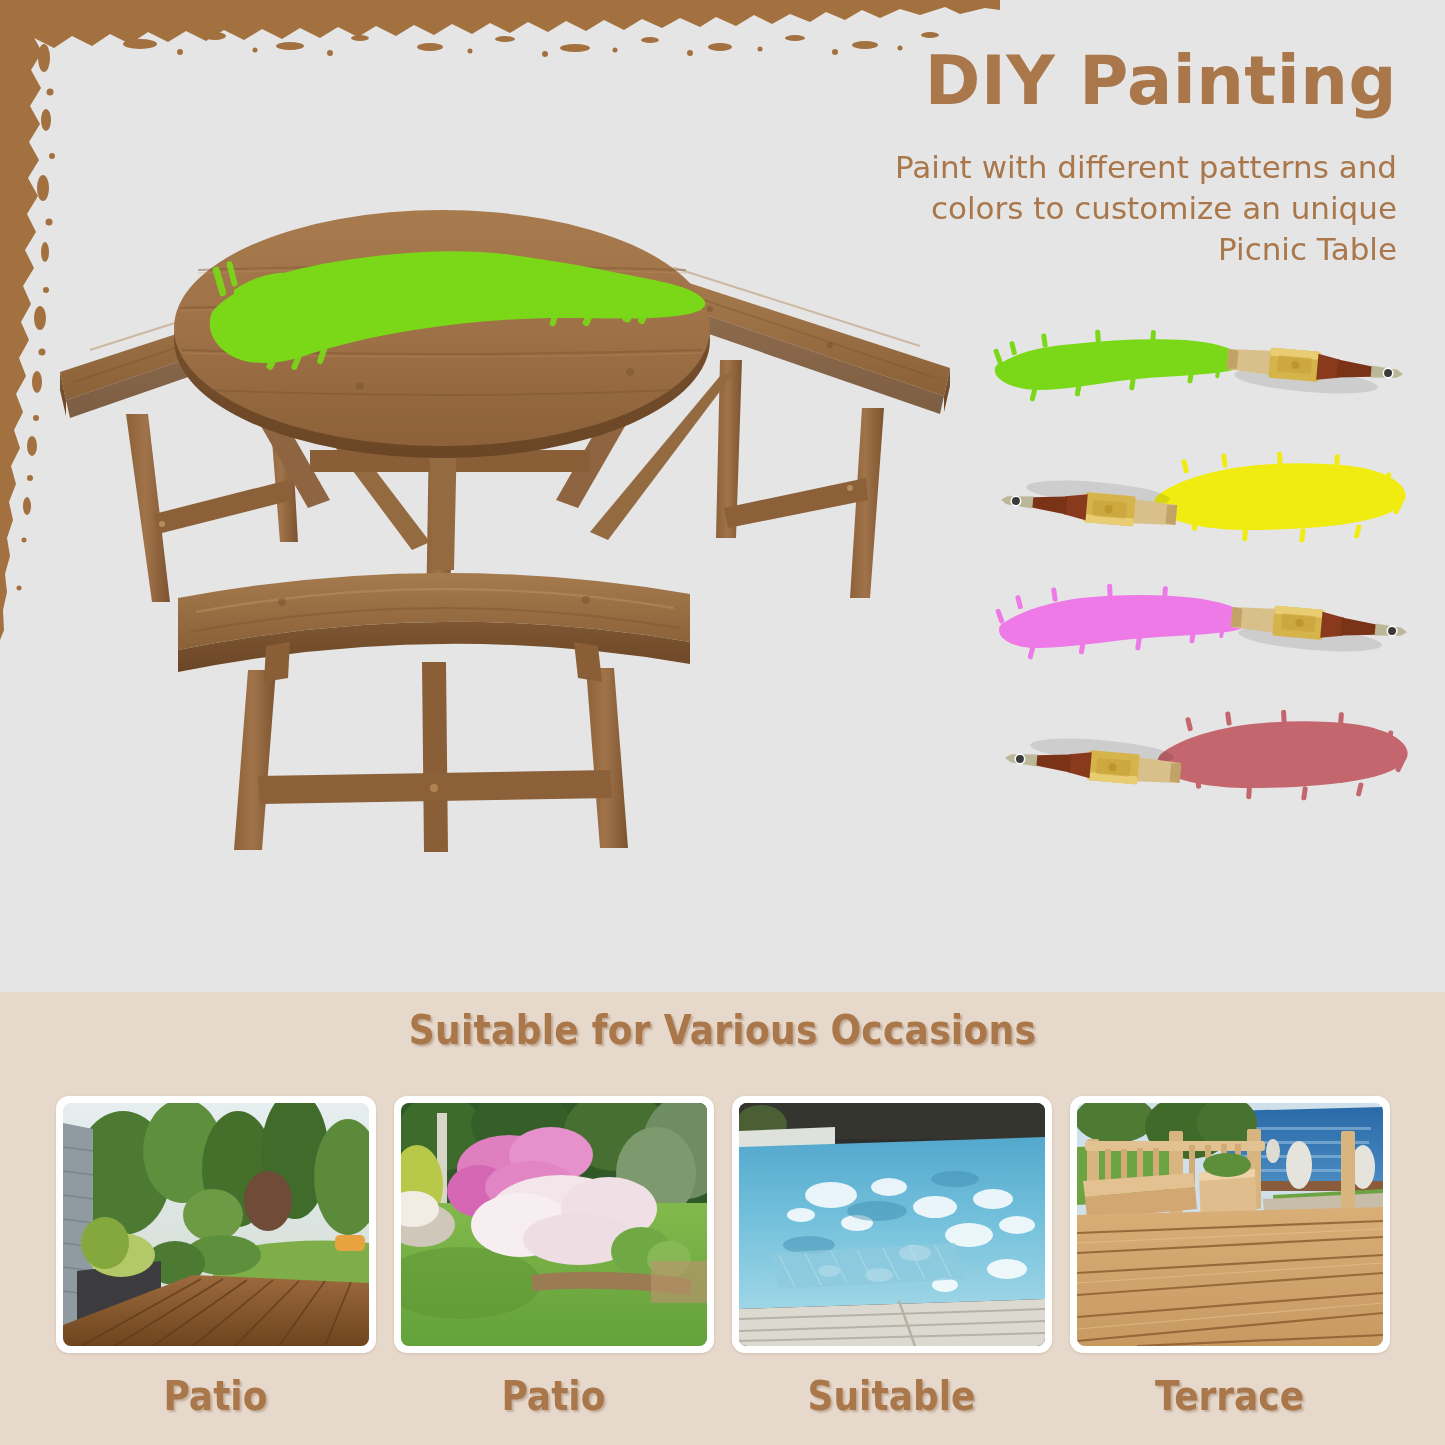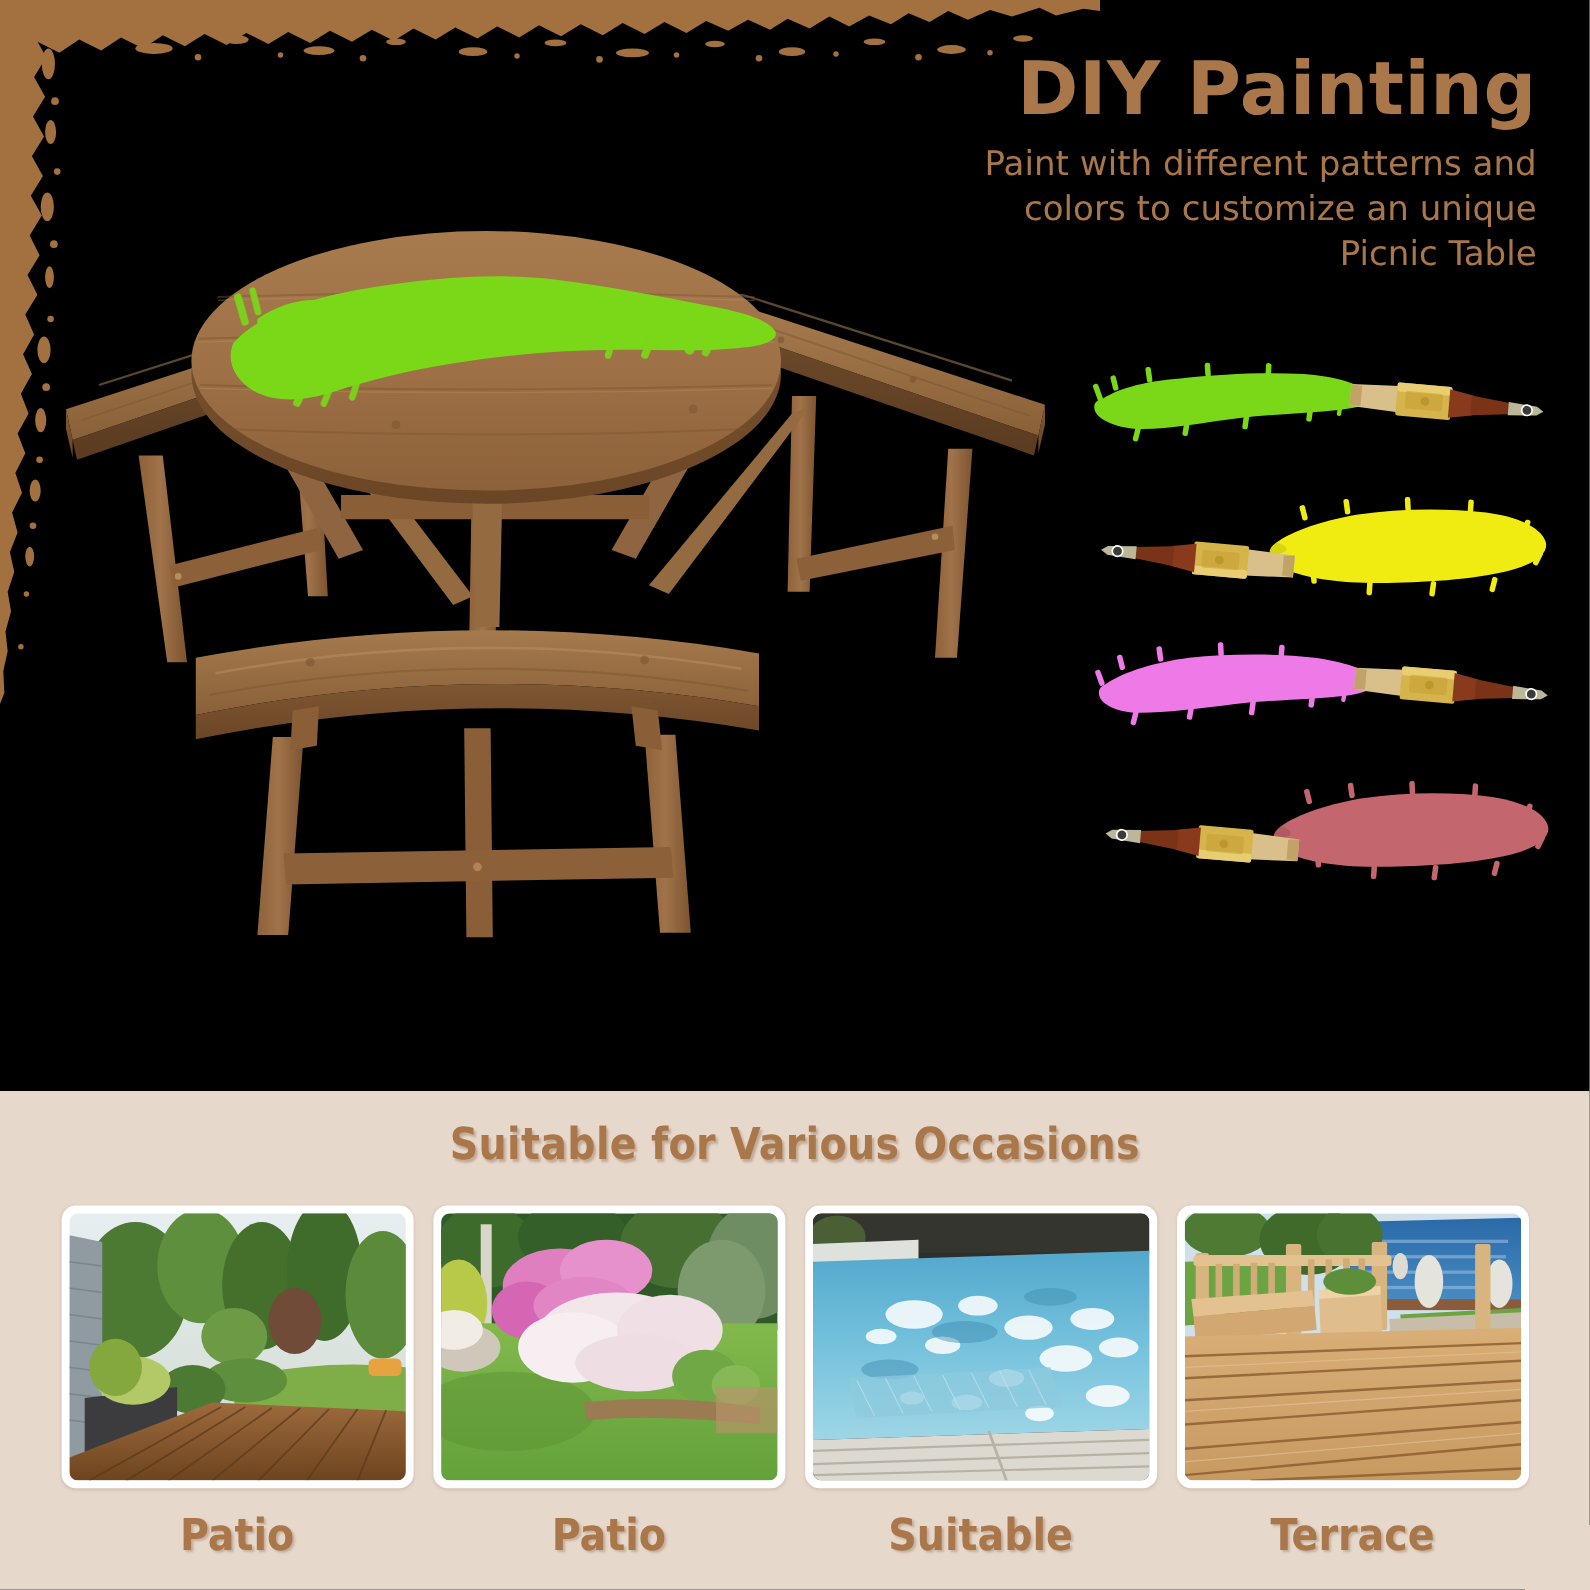--- a/index.html
+++ b/index.html
@@ -7,21 +7,21 @@
   body {
     font-family:"Liberation Sans", sans-serif;
     background:#ffffff;
     overflow:hidden;
     position:relative;
   }
 
   
   #top-panel {
     position:absolute; left:0; top:0; width:1445px; height:992px;
-    background:#000000; overflow:hidden;
+    background:#e5e5e5; overflow:hidden;
   }
 
   
   .grunge { position:absolute; pointer-events:none; }
   #grunge-top {
     left:0; top:0; width:1000px; height:62px;
   }
   #grunge-left {
     left:0; top:0; width:62px; height:640px;
   }
@@ -29,21 +29,21 @@
   
   #headline-block {
     position:absolute; right:48px; top:46px; width:560px; text-align:right;
   }
   #title {
     font-size:67px; font-weight:bold; color:#a9774a;
     letter-spacing:0.5px; line-height:1.06;
     font-family:"DejaVu Sans", sans-serif;
   }
   #subtitle {
-    margin-top:12px; font-size:31px; color:#a9774a;
+    margin-top:30px; font-size:31px; color:#a9774a;
     line-height:1.33; font-weight:normal;
     font-family:"DejaVu Sans", sans-serif;
   }
 
   
   #product-image {
     position:absolute; left:30px; top:150px; width:950px; height:720px;
   }
 
   
@@ -51,21 +51,21 @@
     position:absolute; left:985px; top:310px; width:430px; height:520px;
   }
   .swatch-row { position:relative; width:430px; height:128px; }
 
   
   #bottom-panel {
     position:absolute; left:0; top:992px; width:1445px; height:453px;
     background:#e6d8cb;
   }
   #occasions-title {
-    width:100%; text-align:center; padding-top:26px;
+    width:100%; text-align:center; padding-top:15px;
     font-size:40px; font-weight:bold; color:#a9774a;
     font-family:"DejaVu Sans Condensed","DejaVu Sans", sans-serif;
     text-shadow:2px 2px 2px rgba(120,80,50,0.33);
     letter-spacing:0.3px;
   }
   #occasions-grid {
     position:absolute; left:0; top:104px; width:1445px;
     display:flex; justify-content:center; gap:18px;
   }
   .occasion-card { width:320px; }

